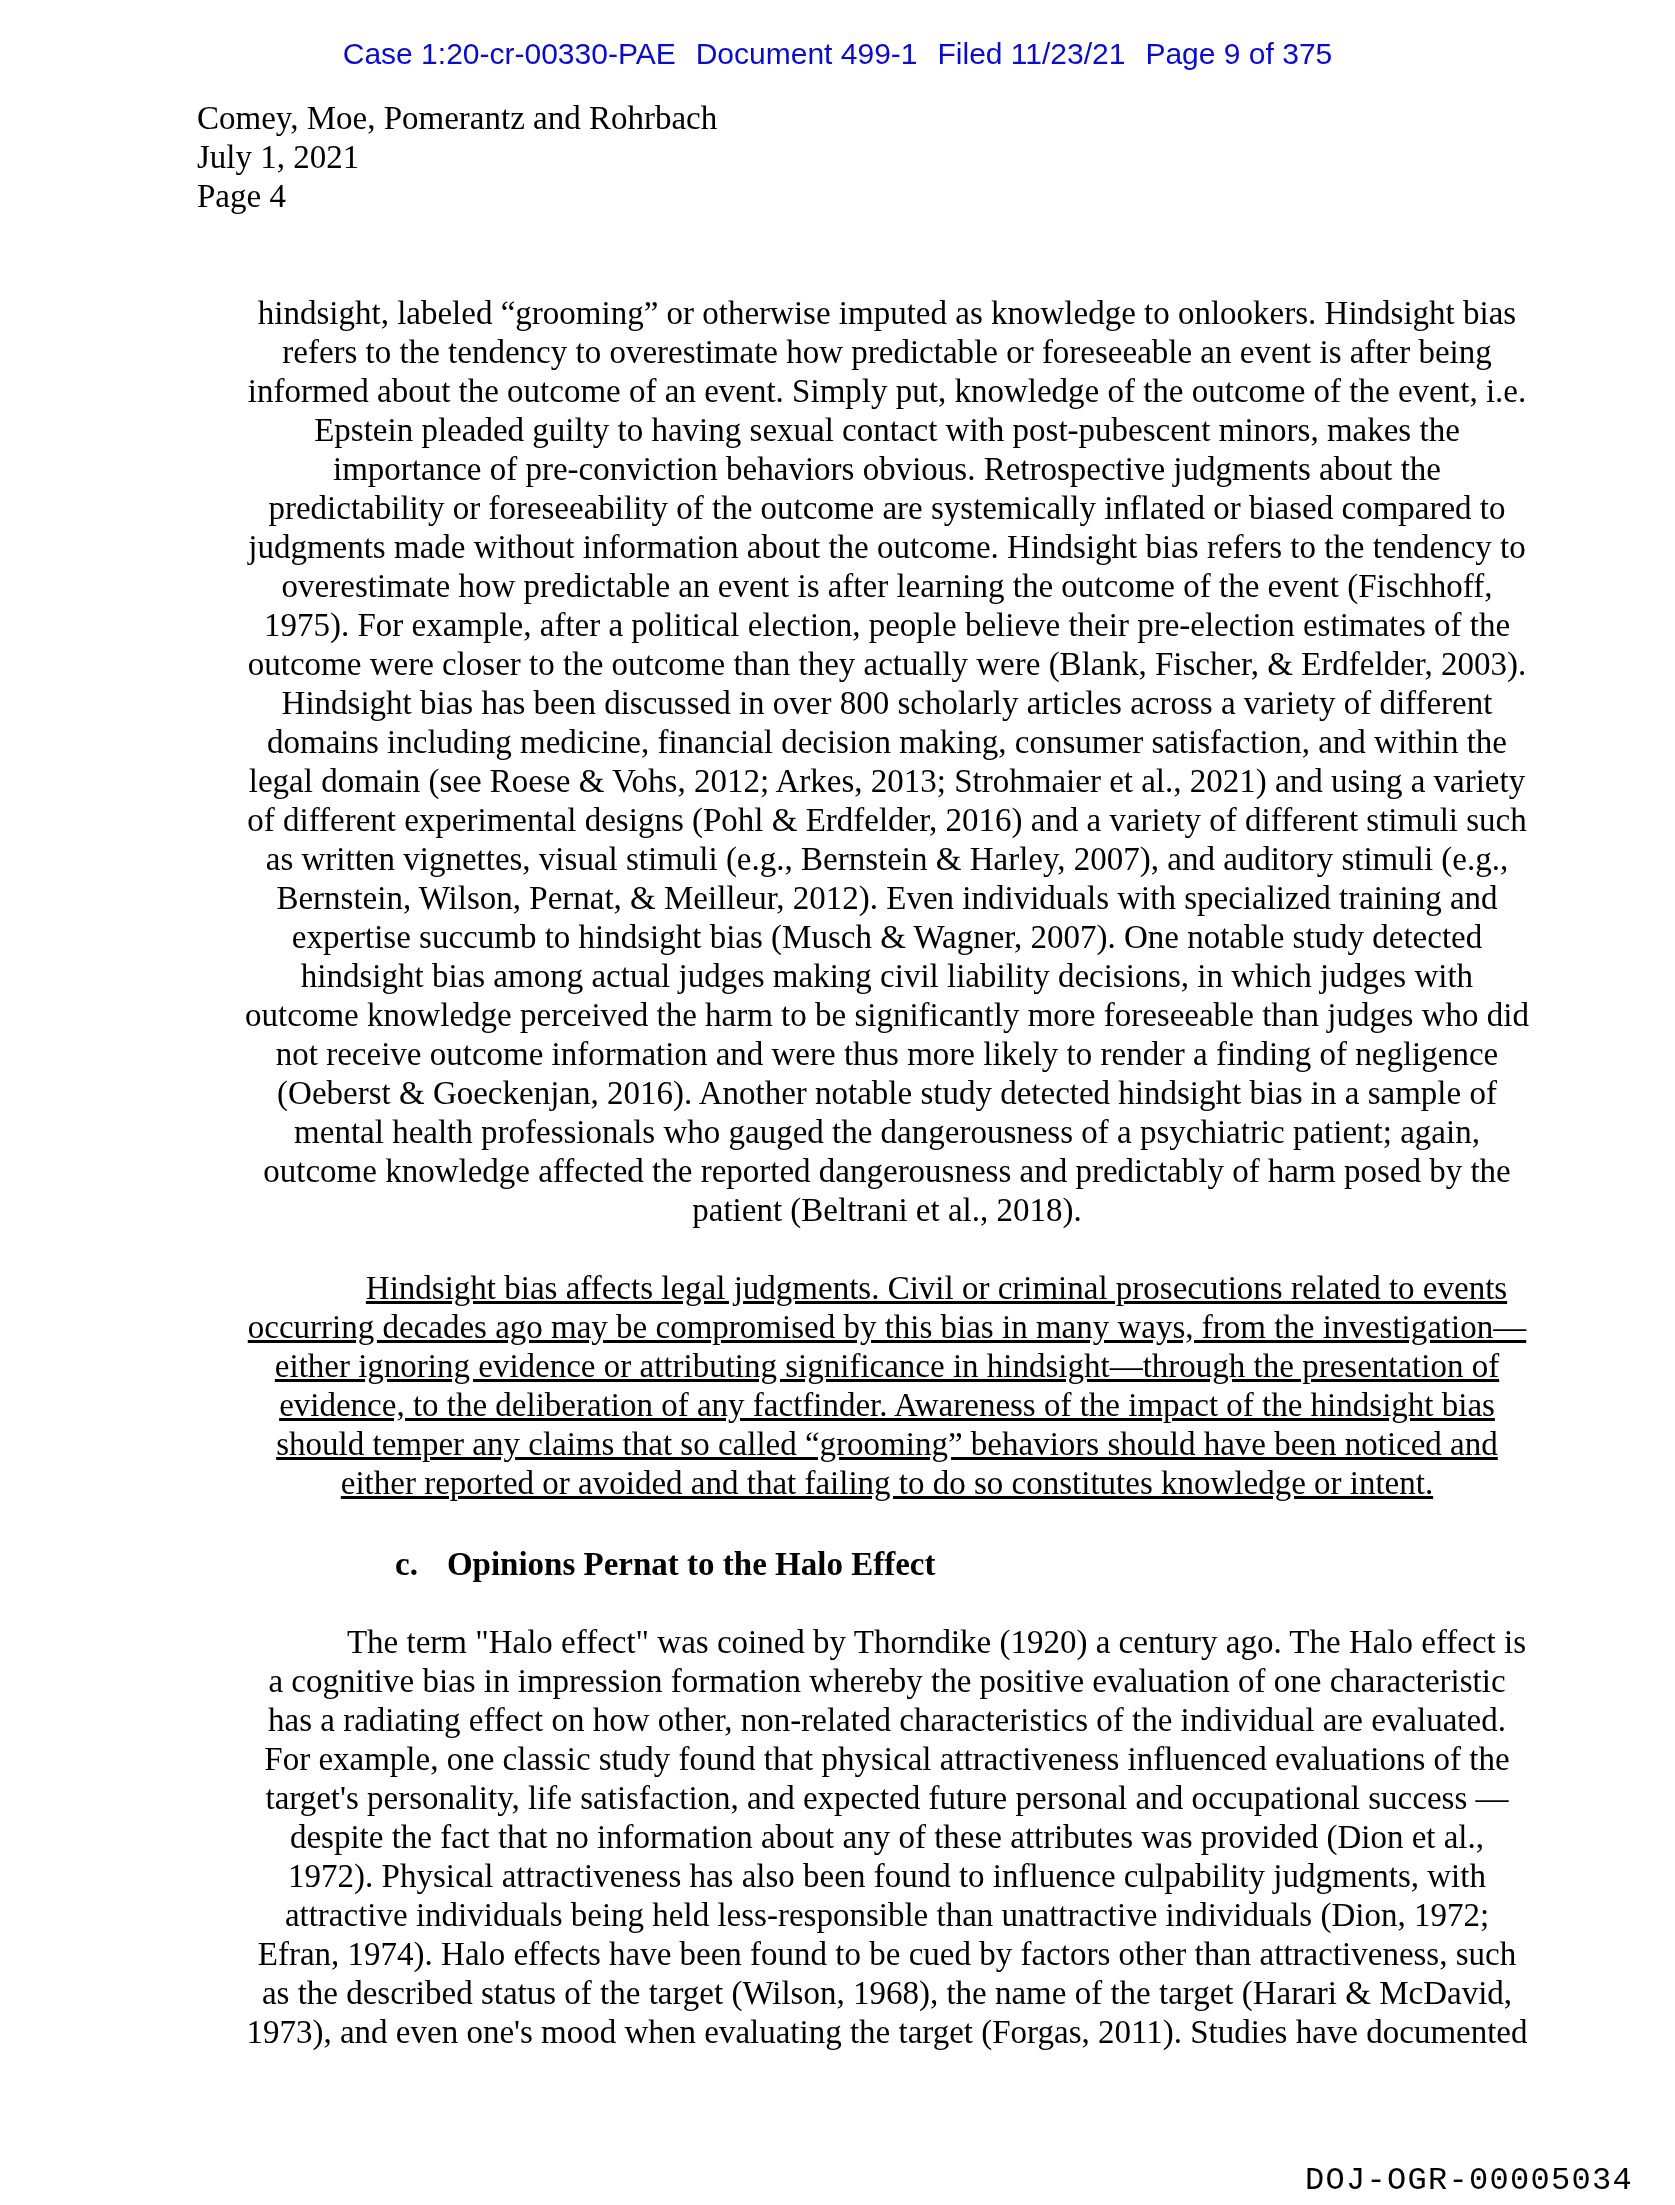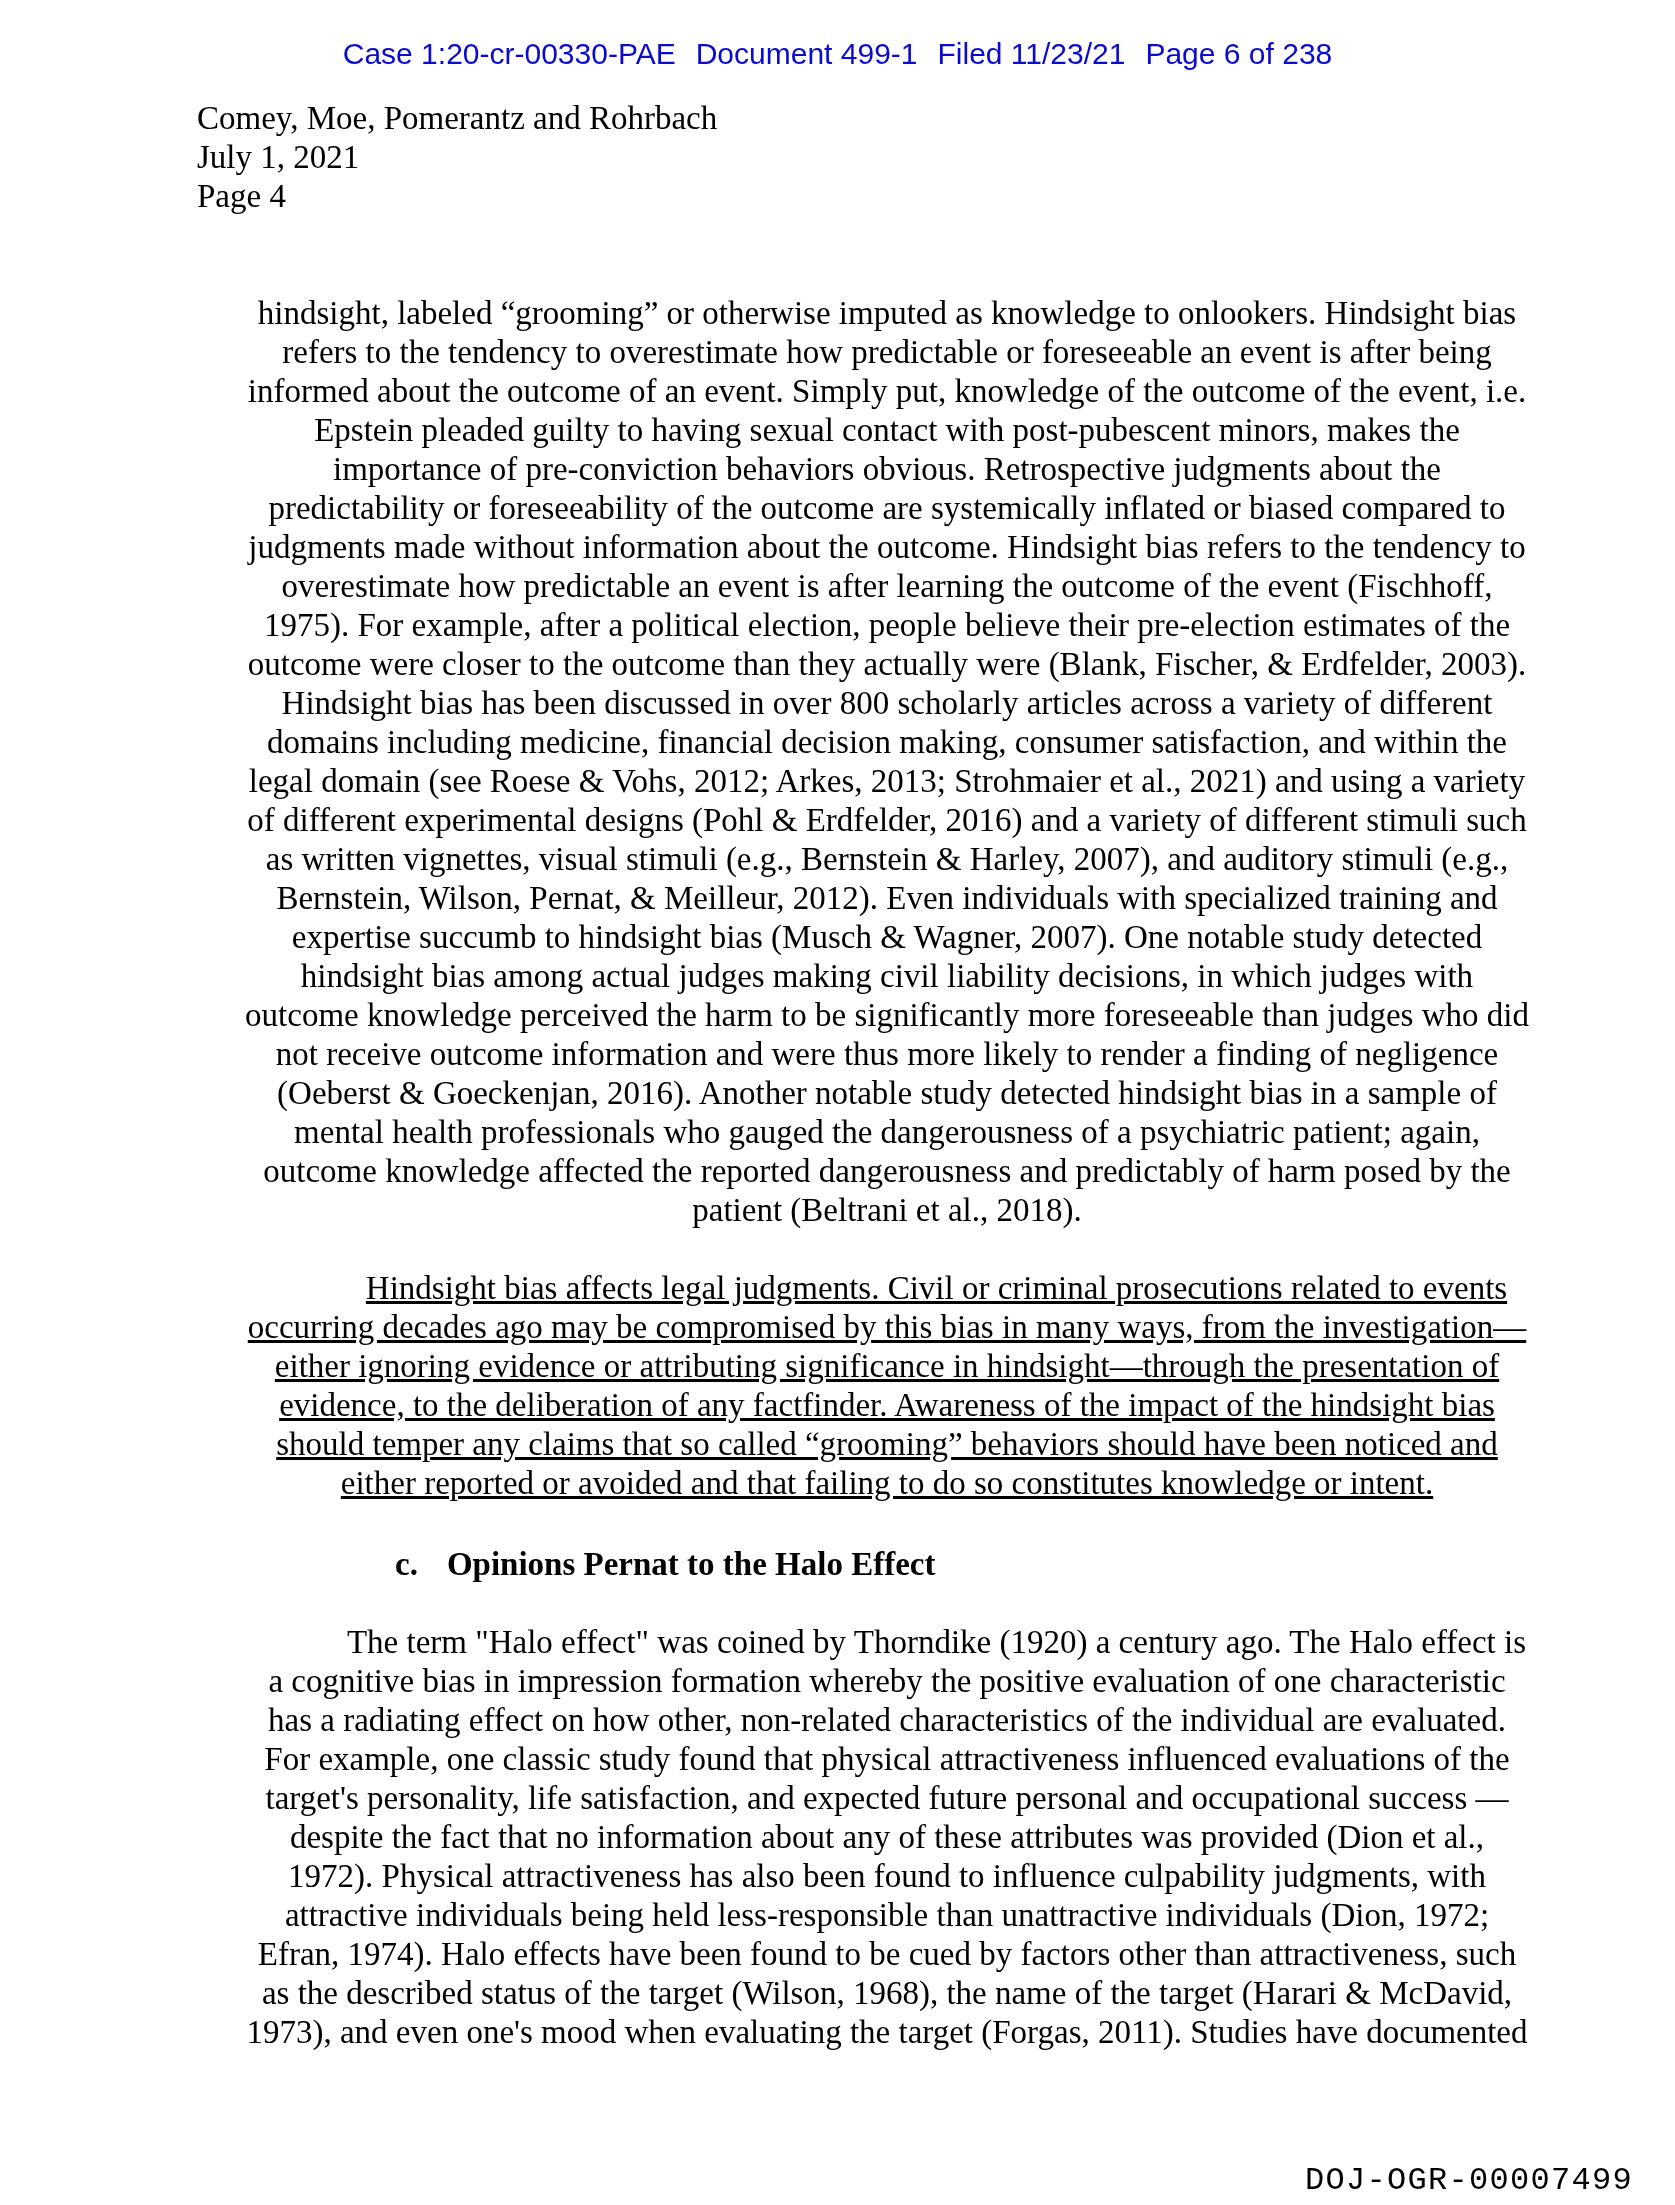--- a/index.html
+++ b/index.html
@@ -66,21 +66,21 @@
 </style>
 </head>
 <body>
 
 <div class="page">
 
   <div class="stamp">
     <span>Case 1:20-cr-00330-PAE</span>
     <span>Document 499-1</span>
     <span>Filed 11/23/21</span>
-    <span>Page 6 of 238</span>
+    <span>Page 9 of 375</span>
   </div>
 
   <div class="letterhead">
     <div>Comey, Moe, Pomerantz and Rohrbach</div>
     <div>July 1, 2021</div>
     <div>Page 4</div>
   </div>
 
   <div class="bodytext para-1">hindsight, labeled “grooming” or otherwise imputed as knowledge to onlookers. Hindsight bias
 refers to the tendency to overestimate how predictable or foreseeable an event is after being
@@ -124,16 +124,16 @@
 has a radiating effect on how other, non-related characteristics of the individual are evaluated.
 For example, one classic study found that physical attractiveness influenced evaluations of the
 target's personality, life satisfaction, and expected future personal and occupational success —
 despite the fact that no information about any of these attributes was provided (Dion et al.,
 1972). Physical attractiveness has also been found to influence culpability judgments, with
 attractive individuals being held less-responsible than unattractive individuals (Dion, 1972;
 Efran, 1974). Halo effects have been found to be cued by factors other than attractiveness, such
 as the described status of the target (Wilson, 1968), the name of the target (Harari &amp; McDavid,
 1973), and even one's mood when evaluating the target (Forgas, 2011). Studies have documented</div>
 
-  <div class="bates">DOJ-OGR-00007499</div>
+  <div class="bates">DOJ-OGR-00005034</div>
 
 </div>
 
 
 </body></html>

